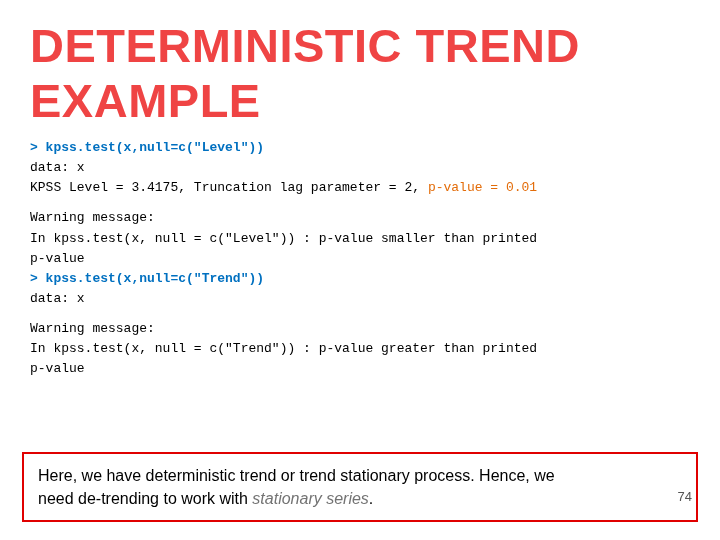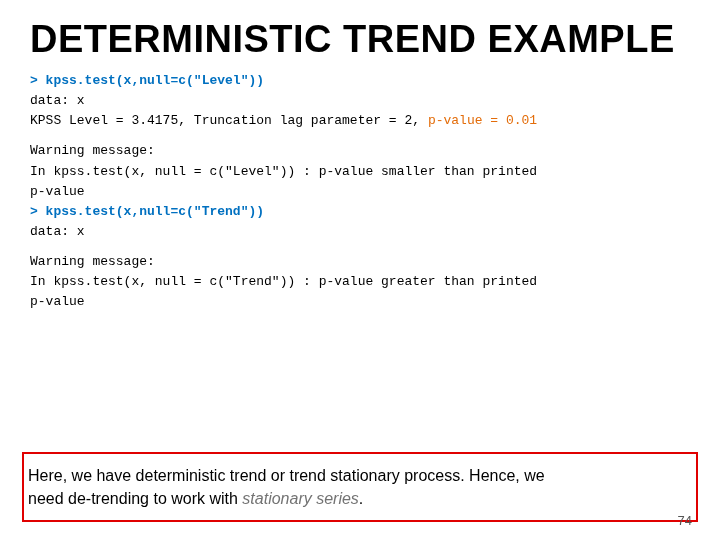--- a/index.html
+++ b/index.html
@@ -6,23 +6,23 @@
     body {
       background: #ffffff;
       font-family: Arial, sans-serif;
       width: 720px;
       height: 540px;
       overflow: hidden;
       position: relative;
     }
 
     .page-title {
-      font-size: 38px;
+      font-size: 47px;
       font-weight: bold;
-      color: #000000;
+      color: #ef4444;
       padding: 18px 30px 10px 30px;
       letter-spacing: 0.5px;
     }
 
     .code-block {
       font-family: 'Courier New', Courier, monospace;
       font-size: 13px;
       line-height: 1.55;
       padding: 0 30px;
       color: #000000;
@@ -37,38 +37,38 @@
       color: #e36c09;
       text-align: center;
     }
 
     .bottom-box {
       position: absolute;
       bottom: 18px;
       left: 22px;
       right: 22px;
       border: 2px solid #e00000;
-      padding: 10px 14px 10px 4px;
+      padding: 10px 14px 10px 14px;
       background: #ffffff;
     }
 
     .bottom-box-text {
       font-size: 16px;
       color: #000000;
       line-height: 1.45;
     }
 
     .bottom-box-text .highlight {
       color: #737373;
       font-style: italic;
     }
 
     .page-num {
       position: absolute;
-      bottom: 12px;
+      bottom: 36px;
       right: 28px;
       font-size: 13px;
       color: #555;
     }
 
     .spacer { height: 10px; }
   </style>
 </head>
 <body>
 

